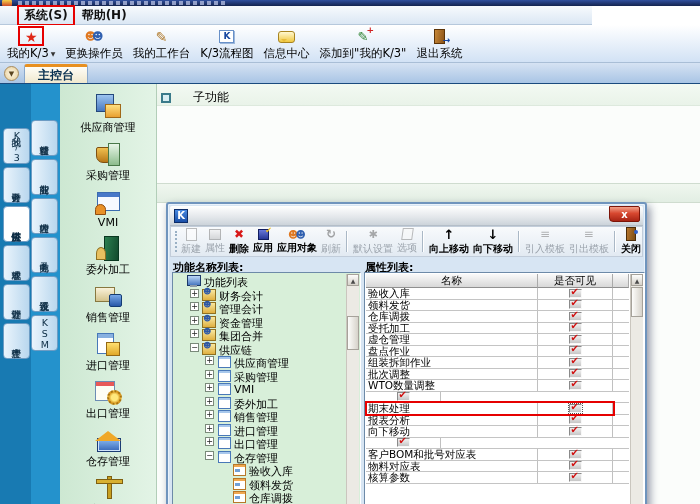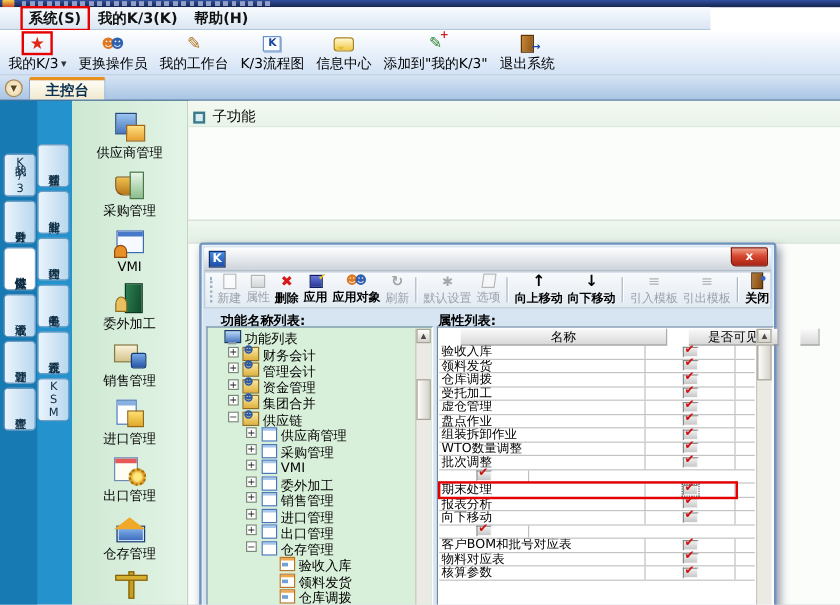--- a/index.html
+++ b/index.html
@@ -78,21 +78,21 @@
 .quality-icon::before{content:"";position:absolute;left:13px;top:1px;width:3px;height:21px;background:#c8a020;border:1px solid #806010;}
 .quality-icon::after{content:"";position:absolute;left:2px;top:4px;width:25px;height:3px;background:#d8b030;border:1px solid #806010;}
 .module-partial{width:28px;height:9px;overflow:hidden;position:relative;}
 .module-partial::before{content:"";position:absolute;left:4px;top:1px;width:20px;height:20px;border-radius:50%;background:linear-gradient(90deg,#e05828 50%,#3868c0 50%);}
 
 
 .content{position:absolute;left:157px;top:0;width:543px;height:420px;background:#fbfdfb;}
 .band{position:absolute;left:0;width:543px;pointer-events:none;}
 .band1{top:0;height:22px;background:linear-gradient(#f3f9f2,#e9f3e9);border-bottom:1px solid #dde9dd;}
 .band2{top:99px;height:20px;background:linear-gradient(#f0f7ef,#e2eee3);border-top:1px solid #cfdccf;border-bottom:1px solid #cfdccf;}
-.subfunc{position:absolute;left:4px;top:5px;display:flex;align-items:center;gap:6px;}
+.subfunc{position:absolute;left:4px;top:5px;display:flex;align-items:center;gap:22px;}
 .subfunc .sq{width:10px;height:10px;border:2px solid #3a7a8a;background:#d8edf2;}
 .subfunc .txt{font-size:12px;color:#000;}
 
 
 .dialog{position:absolute;left:166px;top:118px;width:481px;height:378px;background:#d7e5f3;border:2px solid #6f94bd;border-radius:3px;box-shadow:3px 4px 8px rgba(10,20,60,.45),inset 0 0 0 1px #eaf2fb;}
 .dlg-titlebar{position:absolute;left:2px;top:2px;right:2px;height:20px;background:linear-gradient(#ffffff,#e2e6ea 60%,#ccd3da);border-bottom:1px solid #b4bec8;display:flex;align-items:center;padding-left:4px;border-radius:2px 2px 0 0;}
 .dlg-k-icon{width:14px;height:14px;background:linear-gradient(#4a8ae0,#1a4fa8);border:1px solid #0c2c68;color:#fff;font-size:10px;font-weight:bold;display:flex;align-items:center;justify-content:center;margin-right:3px;flex:none;}
 .dlg-title{font-size:12px;font-weight:bold;color:#000;border:2px solid #e60000;padding:1px 7px 1px 4px;white-space:nowrap;}
 .dlg-close{position:absolute;right:3px;top:0;width:31px;height:16px;background:linear-gradient(#f2a088,#d84830 45%,#a82414);border:1px solid #7c1408;border-radius:0 2px 2px 4px;color:#fff;font-size:10px;font-weight:bold;display:flex;align-items:center;justify-content:center;}
 .dlg-toolbar{position:absolute;left:2px;top:22px;right:2px;height:31px;background:linear-gradient(#f8fafc,#e2eaf2);border:1px solid #c2cdda;display:flex;align-items:stretch;padding:1px 0 1px 2px;}
@@ -114,21 +114,21 @@
 .refresh-icon::before{content:"↻";font-size:12px;font-weight:bold;color:#207820;}
 .default-settings-icon::before{content:"✱";font-size:11px;color:#5c6878;}
 .options-icon::before{content:"";width:9px;height:10px;background:#f8f8f8;border:1px solid #888;display:block;transform:skewX(-8deg);}
 .move-up-icon::before{content:"↑";font-size:13px;font-weight:bold;color:#000;}
 .move-down-icon::before{content:"↓";font-size:13px;font-weight:bold;color:#000;}
 .import-template-icon::before{content:"≡";font-size:12px;color:#6d7d8d;}
 .export-template-icon::before{content:"≡";font-size:12px;color:#6d7d8d;display:block;transform:scaleX(-1);}
 .close-door-icon::before{content:"";width:8px;height:12px;background:linear-gradient(100deg,#b87830,#7c4c14);border:1px solid #4c2c08;display:block;}
 .close-door-icon::after{content:"";position:absolute;right:2px;top:2px;width:4px;height:4px;background:#3060c8;border-radius:50%;}
 .dlg-label{position:absolute;top:56px;font-size:11px;font-weight:bold;color:#000;}
-#tree-label{left:16px;}
+#tree-label{left:5px;}
 #list-label{left:197px;}
 
 
 .tree-panel{position:absolute;left:4px;top:68px;width:189px;height:306px;background:#d8efd9;border:1px solid;border-color:#6d8aa8 #ffffff #ffffff #6d8aa8;}
 .tree{position:absolute;left:2px;top:2px;right:15px;bottom:2px;overflow:hidden;}
 .tree-row{height:13.5px;display:flex;align-items:flex-start;font-size:11px;color:#000;white-space:nowrap;}
 .indent{flex:none;height:1px;}
 .exp{flex:none;width:9px;height:9px;border:1px solid #7a8a7a;background:#fff;font-size:8px;line-height:7px;text-align:center;color:#222;margin-right:3px;}
 .ti{flex:none;width:13px;height:11px;position:relative;margin-right:4px;}
 .ti-computer::before{content:"";position:absolute;left:0;top:0;width:12px;height:9px;background:linear-gradient(#bcd8f8,#4878c0);border:1px solid #1c3868;}
@@ -148,21 +148,21 @@
 .tree-vscroll{right:1px;top:1px;bottom:1px;width:13px;}
 .tree-vscroll .up{left:0;right:0;top:0;height:12px;}
 .tree-vscroll .sb-thumb{left:0;right:0;top:42px;height:34px;}
 .list-vscroll{right:1px;top:1px;bottom:15px;width:13px;}
 .list-vscroll .up{left:0;right:0;top:0;height:12px;}
 .list-vscroll .sb-thumb{left:0;right:0;top:13px;height:30px;}
 
 
 .list-panel{position:absolute;left:196px;top:68px;width:281px;height:306px;background:#fff;border:1px solid;border-color:#6d8aa8 #ffffff #ffffff #6d8aa8;}
 .list-header{position:absolute;left:1px;top:1px;height:14px;display:flex;}
-.hcell{background:linear-gradient(#fafafa,#d8d8d8);border-right:1px solid #aaa;border-bottom:1px solid #909090;font-size:10.5px;color:#000;display:flex;align-items:center;justify-content:center;white-space:nowrap;margin-left:18px;}
+.hcell{background:linear-gradient(#fafafa,#d8d8d8);border-right:1px solid #aaa;border-bottom:1px solid #909090;font-size:10.5px;color:#000;display:flex;align-items:center;justify-content:center;white-space:nowrap;}
 .hc-name{width:172px;} .hc-visible{width:75px;} .hc-extra{width:16px;}
 .list-rows{position:absolute;left:1px;top:15px;width:263px;}
 .list-row{height:11.5px;display:flex;border-bottom:1px solid #c4c4c4;position:relative;}
 .cell-name{width:172px;font-size:10.5px;line-height:10px;padding:0 0 0 2px;white-space:nowrap;overflow:hidden;border-right:1px solid #c0c0c0;}
 .cell-visible{width:75px;border-right:1px solid #c0c0c0;display:flex;align-items:center;justify-content:center;}
 .cell-extra{width:16px;}
 .chk{width:13px;height:9px;background:linear-gradient(#f0f0f0,#c6c6c6);border:1px solid;border-color:#8a8a8a #f8f8f8 #f8f8f8 #8a8a8a;position:relative;}
 .chk.checked::after{content:"✔";position:absolute;left:1px;top:-4px;font-size:10px;font-weight:bold;color:#d01010;}
 .list-row.hl .chk{outline:1px dotted #555;}
 .row-red-box{position:absolute;left:-1px;top:-2px;width:250px;height:15px;border:2px solid #e60000;z-index:5;pointer-events:none;}
@@ -172,21 +172,20 @@
 
 <div class="screen">
 
   <div class="titlebar">
     <span class="app-icon"></span>
     <span class="title-streaks"></span>
   </div>
 
   <div class="menubar" id="menubar-items">
       <div class="menu-item annotated"><span class="mlbl">系统(S)</span></div>
-      <div class="menu-item"><span class="mlbl">我的K/3(K)</span></div>
       <div class="menu-item"><span class="mlbl">帮助(H)</span></div>
     </div>
 
   <div class="toolbar" id="toolbar-items">
       <div class="tb-btn">
     <span class="tbi star-icon">
           <span class="icon-red-box"></span>
         </span>
     <span class="tbrow2">
           <span class="lbl">我的K/3</span>
@@ -575,29 +574,29 @@
   </div>
             <div class="list-row">
     <span class="cell-name">组装拆卸作业</span>
     <span class="cell-visible">
                 <span class="chk checked"></span>
               </span>
     <span class="cell-extra"></span>
 
   </div>
             <div class="list-row">
+    <span class="cell-name">批次调整</span>
+    <span class="cell-visible">
+                <span class="chk checked"></span>
+              </span>
+    <span class="cell-extra"></span>
+
+  </div>
+            <div class="list-row">
     <span class="cell-name">WTO数量调整</span>
-    <span class="cell-visible">
-                <span class="chk checked"></span>
-              </span>
-    <span class="cell-extra"></span>
-
-  </div>
-            <div class="list-row">
-    <span class="cell-name">批次调整</span>
     <span class="cell-visible">
                 <span class="chk checked"></span>
               </span>
     <span class="cell-extra"></span>
 
   </div>
             <div class="list-row">
     <span class="cell-visible">
                 <span class="chk checked"></span>
               </span>

